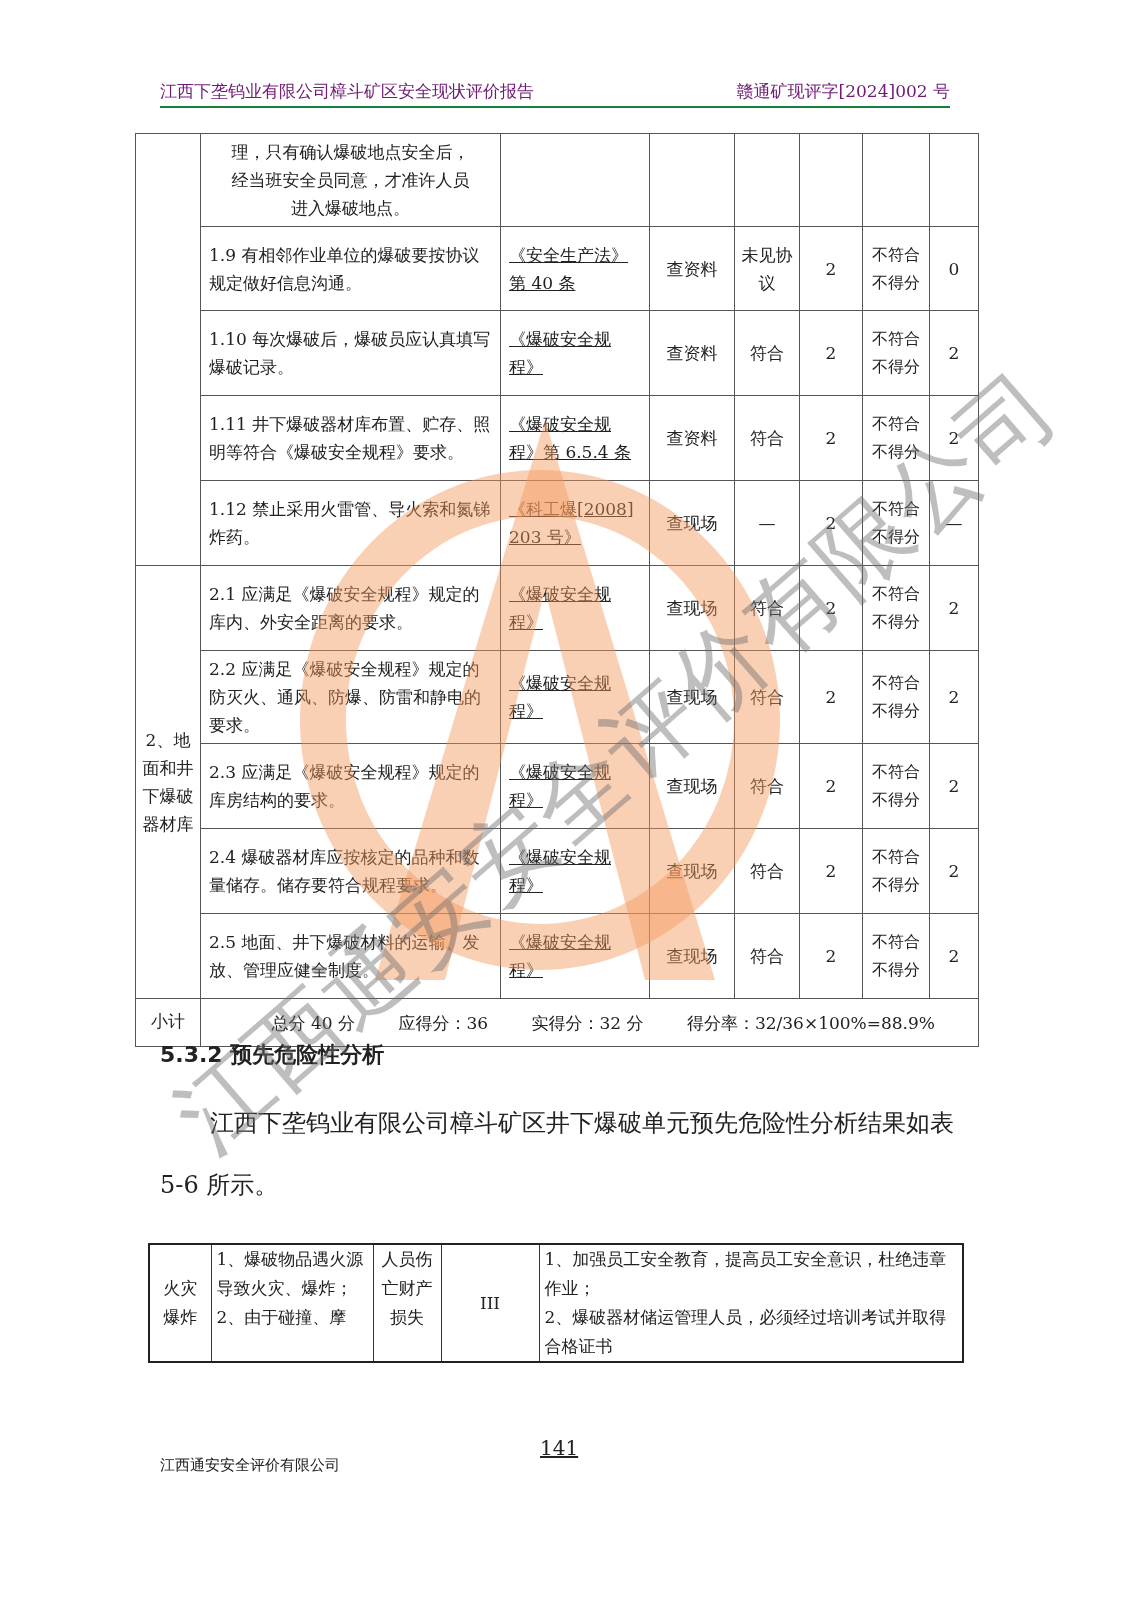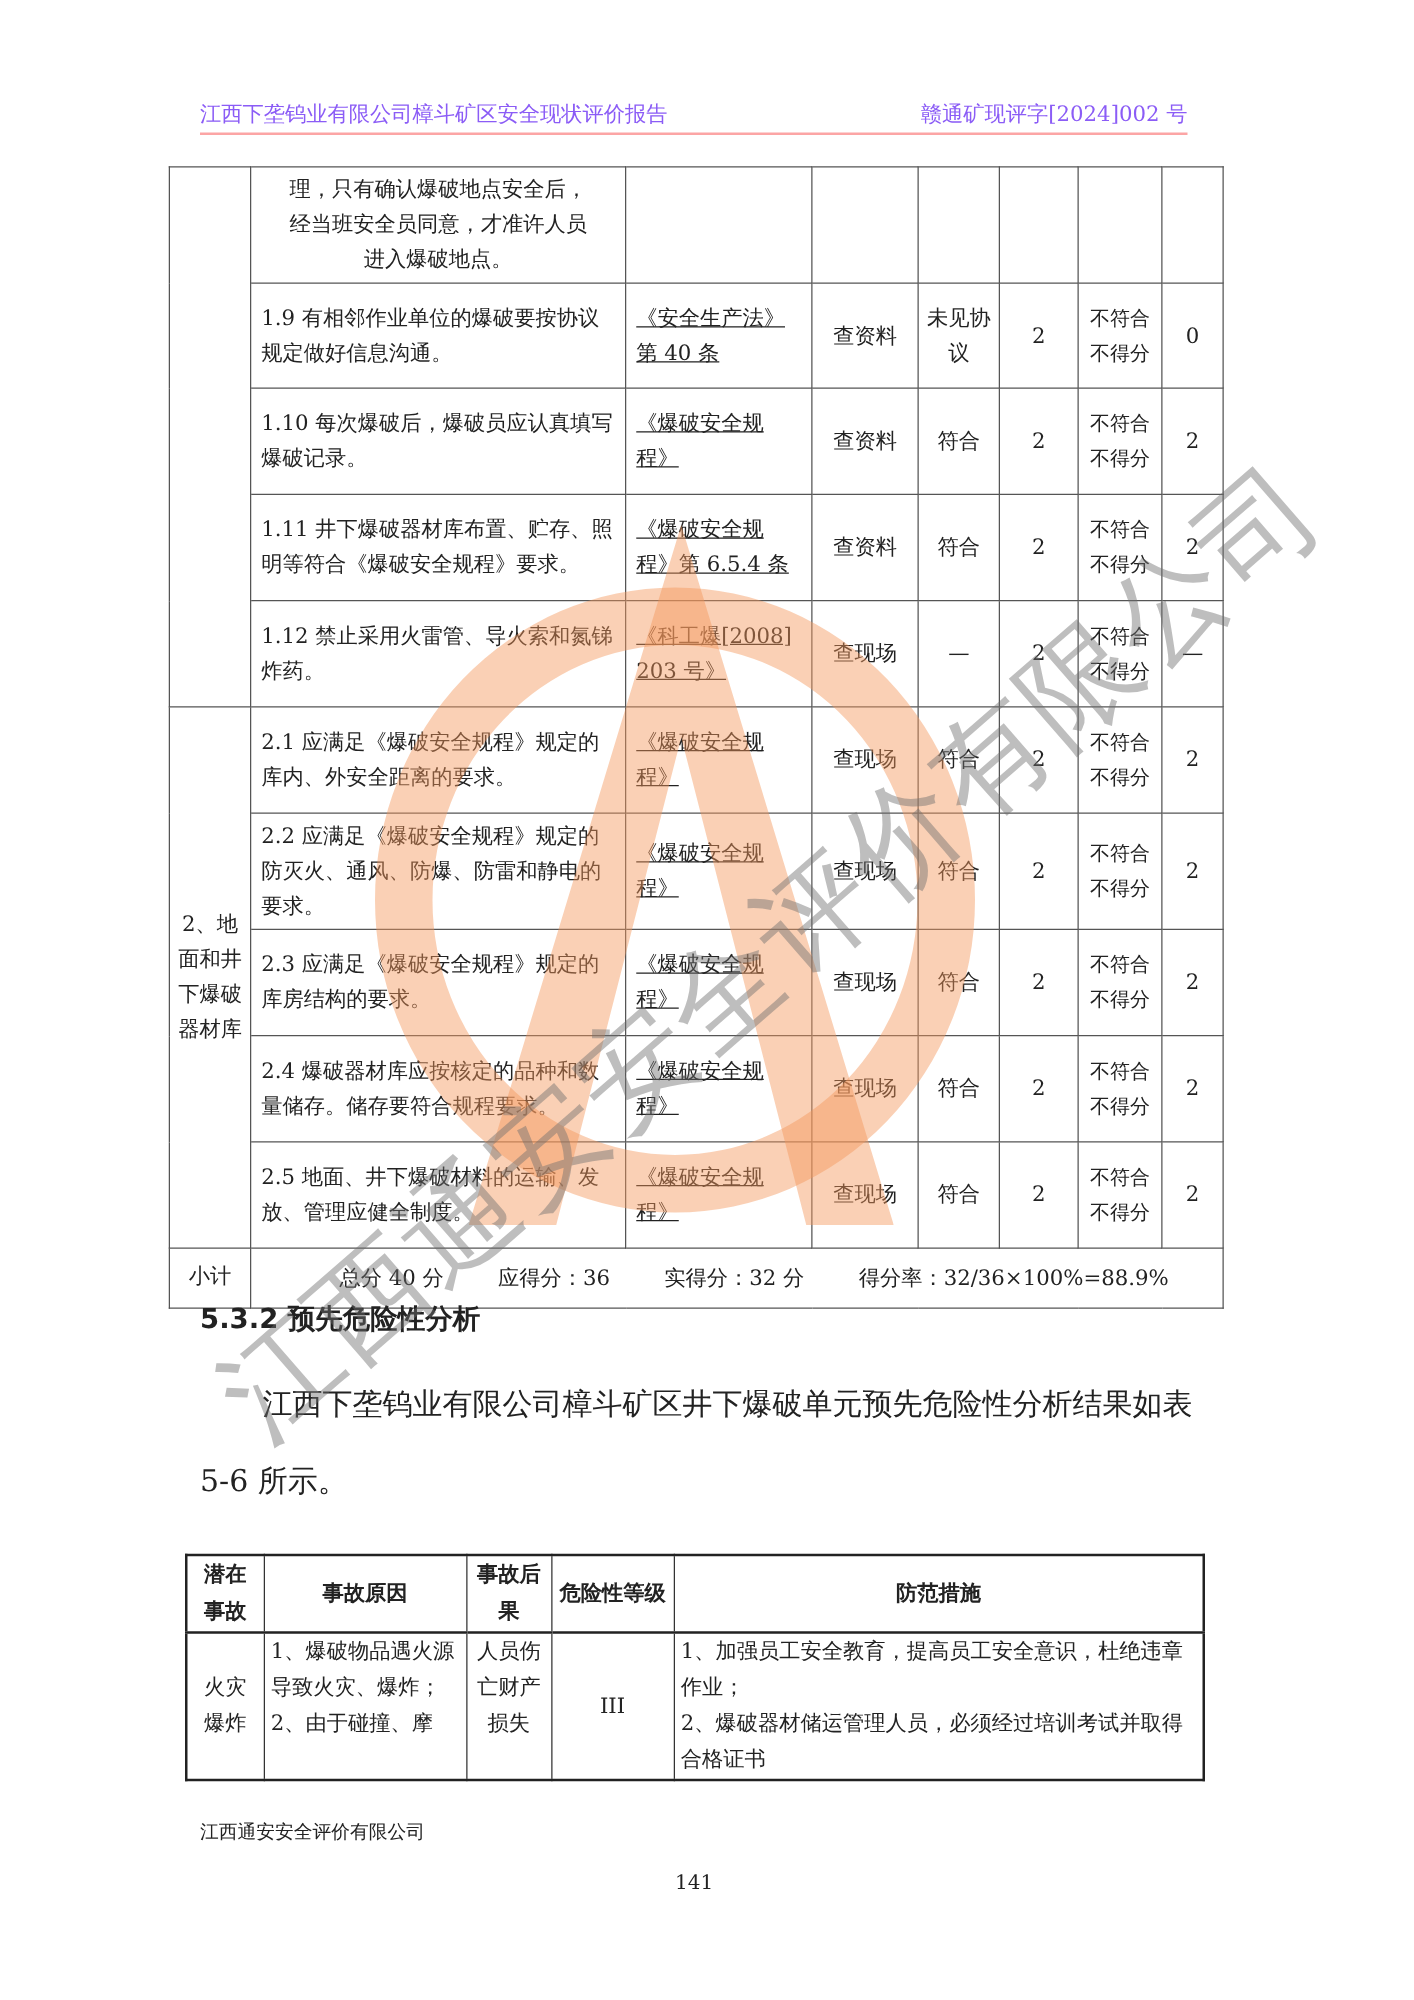--- a/index.html
+++ b/index.html
@@ -6,22 +6,22 @@
   body {
     width: 1131px; height: 1600px; position: relative; overflow: hidden;
     font-family: "DejaVu Serif", "Liberation Serif", serif;
     color: #222;
   }
   .page { position: absolute; left: 0; top: 0; width: 1131px; height: 1600px; }
 
   
   .header {
     position: absolute; left: 160px; top: 78px; width: 790px; height: 28px;
-    border-bottom: 2px solid #fca5a5;
-    font-size: 17px; color: #8b5cf6;
+    border-bottom: 2px solid #15803d;
+    font-size: 17px; color: #701a75;
   }
   .header .left { position: absolute; left: 0; top: 2px; }
   .header .right { position: absolute; right: 0; top: 2px; }
 
   
   .t1 {
     position: absolute; left: 135px; top: 133px;
     border-collapse: collapse; table-layout: fixed;
     font-size: 17px; line-height: 28px; padding-left: 16px;
   }
@@ -63,21 +63,21 @@
     border: 1px solid #333; padding: 0 5px; text-align: center; vertical-align: middle;
   }
   .t2 th {
     font-weight: bold; font-family: "DejaVu Sans", "Liberation Sans", sans-serif; font-size: 17px;
     border-bottom: 2px solid #222;
   }
   .t2 td.left { text-align: left; }
 
   
   .footer-left { position: absolute; left: 160px; top: 1456px; font-size: 15px; }
-  .footer-page { position: absolute; left: 540px; top: 1496px; font-size: 16px; }
+  .footer-page { position: absolute; left: 540px; top: 1436px; font-size: 20px; text-decoration: underline; }
 
   
   .wm-circle {
     position: absolute; left: 300px; top: 470px; width: 480px; height: 500px;
     border-radius: 50%; border: 46px solid rgba(243,150,90,0.45);
     box-sizing: border-box; pointer-events: none;
   }
   .wm-a {
     position: absolute; left: 375px; top: 420px; width: 340px; height: 560px;
     pointer-events: none;
@@ -237,27 +237,20 @@
 
   <table class="t2">
     <colgroup>
       <col style="width:62px">
         <col style="width:162px">
         <col style="width:68px">
         <col style="width:98px">
         <col style="width:424px">
     </colgroup>
     <tbody>
-        <tr style="height:62px">
-      <th>潜在事故</th>
-      <th>事故原因</th>
-      <th>事故后果</th>
-      <th>危险性等级</th>
-      <th>防范措施</th>
-    </tr>
     <tr style="height:116px">
       <td>火灾爆炸</td>
       <td class="left" style="vertical-align:top">
         <div>1、爆破物品遇火源导致火灾、爆炸；</div>
         <div>2、由于碰撞、摩</div>
       </td>
       <td style="vertical-align:top">人员伤亡财产损失</td>
       <td>III</td>
       <td class="left" style="vertical-align:top">
         <div>1、加强员工安全教育，提高员工安全意识，杜绝违章作业；</div>

